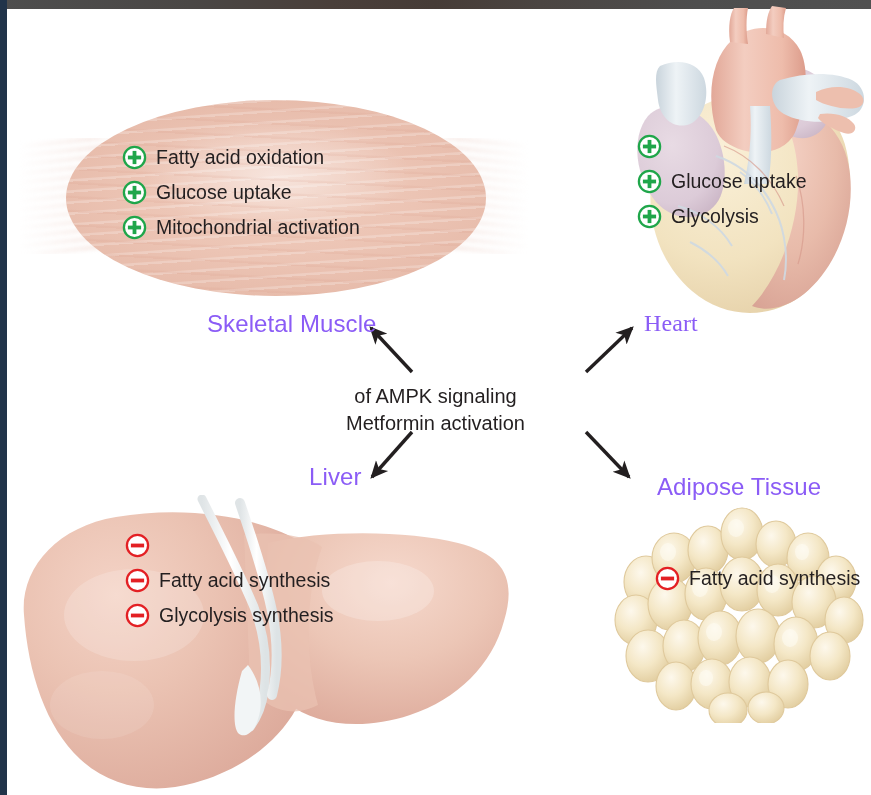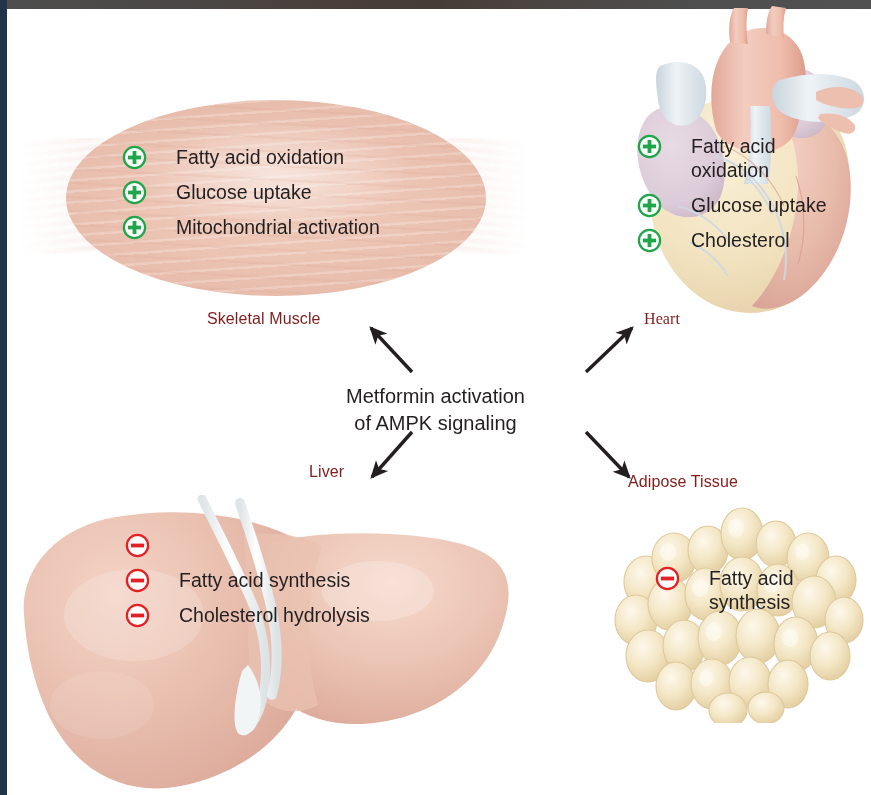--- a/index.html
+++ b/index.html
@@ -20,32 +20,32 @@
     position:absolute;left:0;top:0;width:7px;height:795px;
     background:#21344a;
   }
   #right-bar{
     position:absolute;right:0;top:9px;width:3px;height:786px;
     background:#ffffff;
   }
 
   
   .organ-label{
-    position:absolute;color:#7f1d1d;font-size:16px;letter-spacing:.1px;
+    position:absolute;color:#8b5cf6;font-size:24px;letter-spacing:.1px;
     white-space:nowrap;
   }
   .center-text{
     position:absolute;color:#231f20;font-size:20px;line-height:27px;
     text-align:center;white-space:nowrap;
   }
 
   
   .bullets{position:absolute;}
   .bullet{
-    display:flex;align-items:flex-start;margin-bottom:10px;gap:20px;
+    display:flex;align-items:flex-start;margin-bottom:10px;
   }
   .bullet:last-child{margin-bottom:0;}
   .bullet .badge{
     flex:0 0 auto;width:25px;height:25px;margin-right:9px;
     position:relative;top:1px;
   }
   .bullet .btext{
     color:#231f20;font-size:19.5px;line-height:24px;
     white-space:pre-line;padding-top:1px;
   }
@@ -281,28 +281,28 @@
     </defs>
     <g stroke="#231f20" stroke-width="3.4" fill="none" marker-end="url(#ah)">
       <line x1="412" y1="372" x2="371" y2="328"></line>
       <line x1="586" y1="372" x2="632" y2="328"></line>
       <line x1="412" y1="432" x2="372" y2="477"></line>
       <line x1="586" y1="432" x2="629" y2="477"></line>
     </g>
   </svg>
 
   <div class="center-text" style="left:0;top:383px;width:871px;">
+    <div>of AMPK signaling</div>
     <div>Metformin activation</div>
-    <div>of AMPK signaling</div>
   </div>
 
   <div class="organ-label" style="left:207px;top:310px;">Skeletal Muscle</div>
   <div class="organ-label" style="left:644px;top:310px;font-family:Liberation Serif, serif;">Heart</div>
   <div class="organ-label" style="left:309px;top:463px;">Liver</div>
-  <div class="organ-label" style="left:628px;top:473px;">Adipose Tissue</div>
+  <div class="organ-label" style="left:657px;top:473px;">Adipose Tissue</div>
 
   <div class="bullets" id="bl-muscle" style="left:122px;top:144px;">
       <div class="bullet">
         <span class="badge"><svg viewBox="0 0 25 25" width="25" height="25">
             <circle cx="12.5" cy="12.5" r="10.6" fill="#fff" stroke="#1FA64A" stroke-width="2.3"></circle>
             <rect x="10.6" y="5.9" width="3.8" height="13.2" fill="#1FA64A"></rect>
             <rect x="5.9" y="10.6" width="13.2" height="3.8" fill="#1FA64A"></rect>
           </svg></span>
         <span class="btext">Fatty acid oxidation</span>
       </div>
@@ -324,38 +324,36 @@
       </div>
     </div>
 
   <div class="bullets" id="bl-heart" style="left:637px;top:133px;">
       <div class="bullet">
         <span class="badge"><svg viewBox="0 0 25 25" width="25" height="25">
             <circle cx="12.5" cy="12.5" r="10.6" fill="#fff" stroke="#1FA64A" stroke-width="2.3"></circle>
             <rect x="10.6" y="5.9" width="3.8" height="13.2" fill="#1FA64A"></rect>
             <rect x="5.9" y="10.6" width="13.2" height="3.8" fill="#1FA64A"></rect>
           </svg></span>
-        <span class="btext">Fatty acid
-oxidation</span>
       </div>
       <div class="bullet">
         <span class="badge"><svg viewBox="0 0 25 25" width="25" height="25">
             <circle cx="12.5" cy="12.5" r="10.6" fill="#fff" stroke="#1FA64A" stroke-width="2.3"></circle>
             <rect x="10.6" y="5.9" width="3.8" height="13.2" fill="#1FA64A"></rect>
             <rect x="5.9" y="10.6" width="13.2" height="3.8" fill="#1FA64A"></rect>
           </svg></span>
         <span class="btext">Glucose uptake</span>
       </div>
       <div class="bullet">
         <span class="badge"><svg viewBox="0 0 25 25" width="25" height="25">
             <circle cx="12.5" cy="12.5" r="10.6" fill="#fff" stroke="#1FA64A" stroke-width="2.3"></circle>
             <rect x="10.6" y="5.9" width="3.8" height="13.2" fill="#1FA64A"></rect>
             <rect x="5.9" y="10.6" width="13.2" height="3.8" fill="#1FA64A"></rect>
           </svg></span>
-        <span class="btext">Cholesterol</span>
+        <span class="btext">Glycolysis</span>
       </div>
     </div>
 
   <div class="bullets" id="bl-liver" style="left:125px;top:532px;">
       <div class="bullet">
         <span class="badge"><svg viewBox="0 0 25 25" width="25" height="25">
             <circle cx="12.5" cy="12.5" r="10.6" fill="#fff" stroke="#E32024" stroke-width="2.3"></circle>
             <rect x="5.9" y="10.6" width="13.2" height="3.8" fill="#E32024"></rect>
           </svg></span>
       </div>
@@ -364,21 +362,21 @@
             <circle cx="12.5" cy="12.5" r="10.6" fill="#fff" stroke="#E32024" stroke-width="2.3"></circle>
             <rect x="5.9" y="10.6" width="13.2" height="3.8" fill="#E32024"></rect>
           </svg></span>
         <span class="btext">Fatty acid synthesis</span>
       </div>
       <div class="bullet">
         <span class="badge"><svg viewBox="0 0 25 25" width="25" height="25">
             <circle cx="12.5" cy="12.5" r="10.6" fill="#fff" stroke="#E32024" stroke-width="2.3"></circle>
             <rect x="5.9" y="10.6" width="13.2" height="3.8" fill="#E32024"></rect>
           </svg></span>
-        <span class="btext">Cholesterol hydrolysis</span>
+        <span class="btext">Glycolysis synthesis</span>
       </div>
     </div>
 
   <div class="bullets" id="bl-adipose" style="left:655px;top:565px;">
       <div class="bullet">
         <span class="badge"><svg viewBox="0 0 25 25" width="25" height="25">
             <circle cx="12.5" cy="12.5" r="10.6" fill="#fff" stroke="#E32024" stroke-width="2.3"></circle>
             <rect x="5.9" y="10.6" width="13.2" height="3.8" fill="#E32024"></rect>
           </svg></span>
         <span class="btext">Fatty acid synthesis</span>

